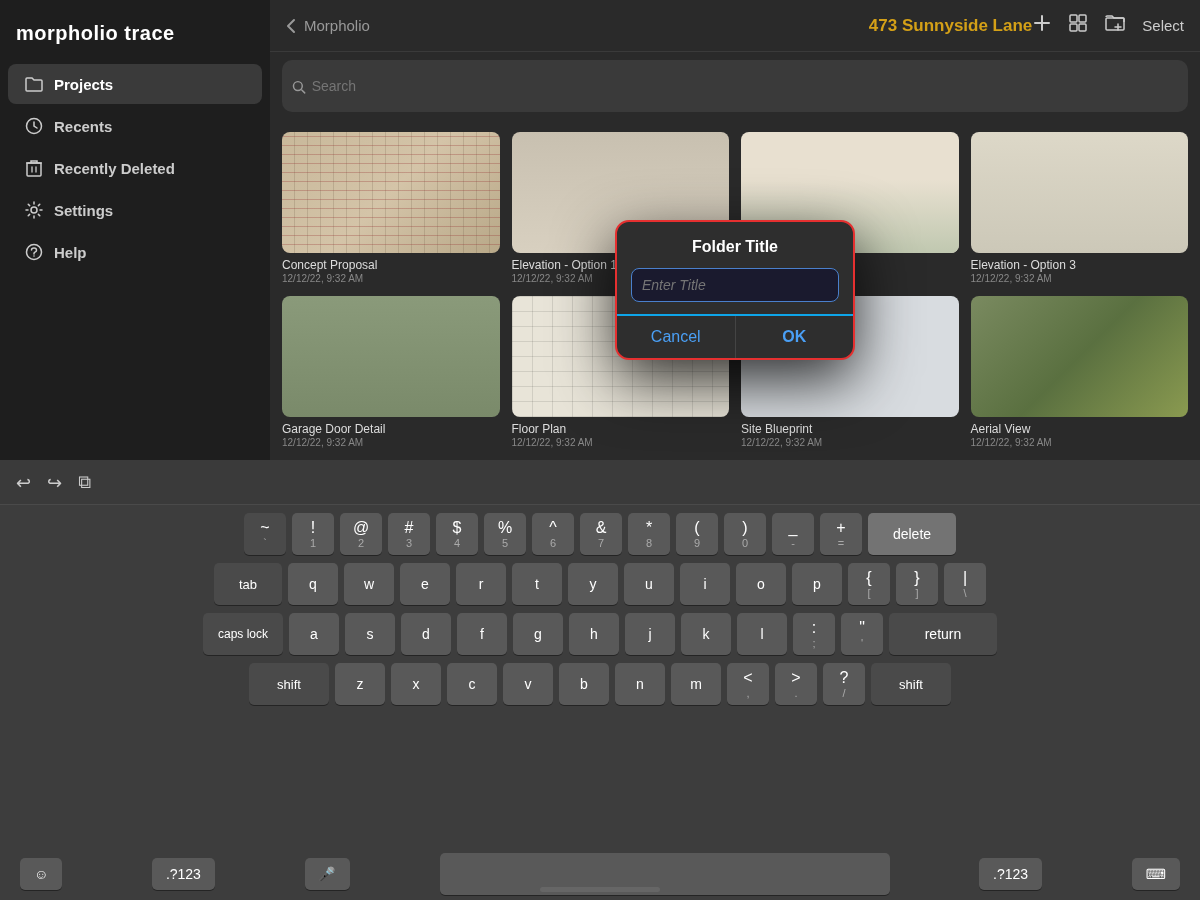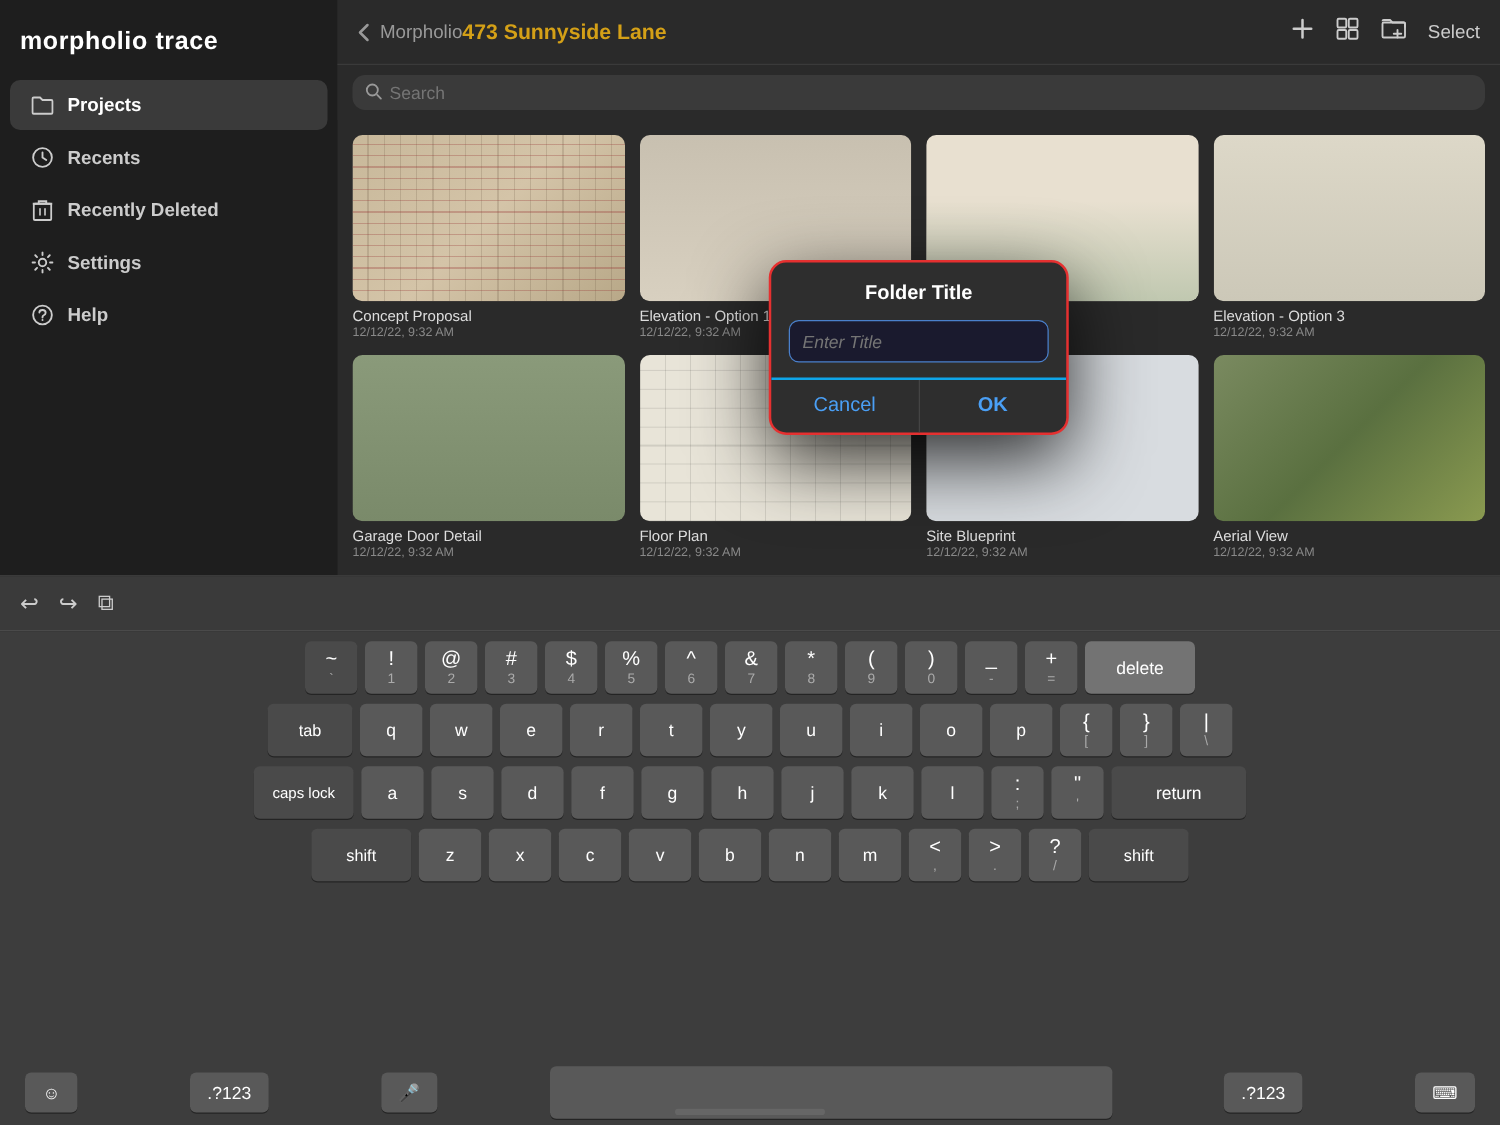--- a/index.html
+++ b/index.html
@@ -98,21 +98,21 @@
       display: flex;
       align-items: center;
       gap: 4px;
       color: #999;
       font-size: 15px;
       cursor: pointer;
     }
 
     .header-title {
       flex: 1;
-      text-align: left;
+      text-align: right;
       font-size: 17px;
       font-weight: 600;
       color: #d4a017;
     }
 
     .header-actions {
       display: flex;
       align-items: center;
       gap: 16px;
     }
@@ -132,22 +132,22 @@
     
     .search-bar {
       padding: 8px 12px;
       background: #2a2a2a;
     }
 
     .search-input-wrap {
       background: #3a3a3a;
       border-radius: 10px;
       display: flex;
-      align-items: flex-start;
-      padding: 6px 10px;
+      align-items: flex-end;
+      padding: 18px 10px;
       gap: 6px;
     }
 
     .search-input-wrap input {
       background: transparent;
       border: none;
       outline: none;
       color: #999;
       font-size: 14px;
       width: 100%;

